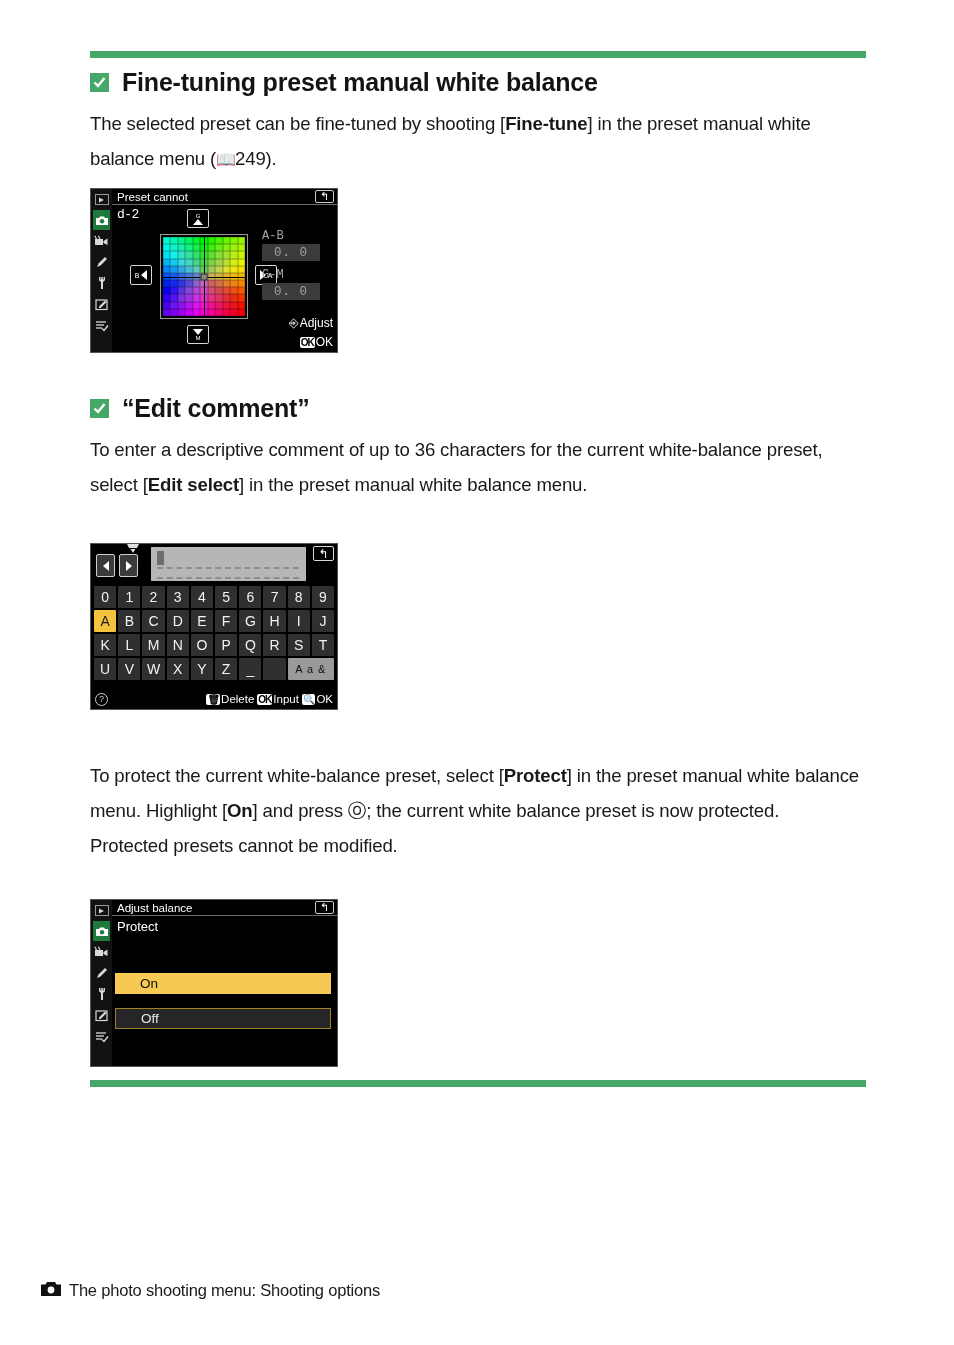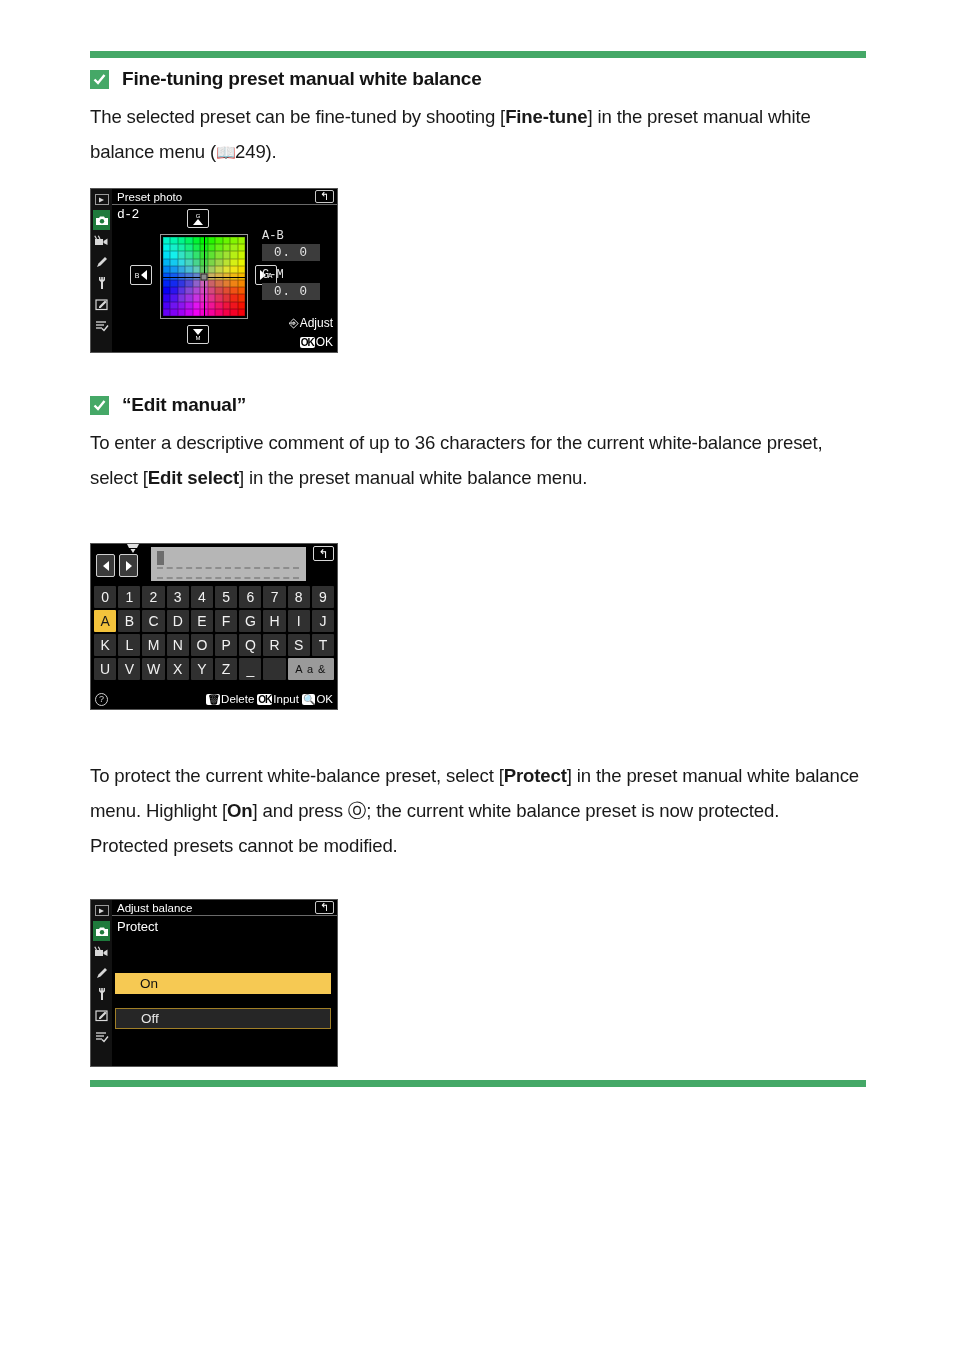--- a/index.html
+++ b/index.html
@@ -18,21 +18,21 @@
     position:absolute; left:90px; width:776px; height:7px;
     background:#45a867;
   }
   #rule-top { top:51px; }
   #rule-bottom { top:1080px; }
 
   .section { position:absolute; left:90px; width:790px; }
 
   .sec-head {
     display:flex; align-items:center; gap:13px;
-    font-size:19px; font-weight:bold; letter-spacing:-0.2px;
+    font-size:25px; font-weight:bold; letter-spacing:-0.2px;
     color:#141414;
   }
   .check-box {
     width:19px; height:19px; background:#45a867; display:inline-block;
     position:relative; flex:0 0 auto;
   }
   .check-box svg { position:absolute; left:2px; top:2px; }
 
   .body-text {
     font-size:18.6px; line-height:35px; color:#191919;
@@ -97,21 +97,21 @@
   #btn-g { left:75px; top:20px; width:22px; height:19px; flex-direction:column; }
   #btn-m { left:75px; top:136px; width:22px; height:19px; flex-direction:column; }
   #btn-b { left:18px; top:76px; width:22px; height:20px; }
   #btn-a { left:143px; top:76px; width:22px; height:20px; }
   .tri { width:0; height:0; }
   .tri-up   { border-left:5px solid transparent; border-right:5px solid transparent; border-bottom:6px solid #fff; }
   .tri-down { border-left:5px solid transparent; border-right:5px solid transparent; border-top:6px solid #fff; }
   .tri-left { border-top:5px solid transparent; border-bottom:5px solid transparent; border-right:6px solid #fff; }
   .tri-right{ border-top:5px solid transparent; border-bottom:5px solid transparent; border-left:6px solid #fff; }
 
-  .vpanel { position:absolute; right:4px; top:40px; width:76px; color:#e5e5e5;
+  .vpanel { position:absolute; right:4px; top:40px; width:76px; color:#a3a3a3;
             font-family:"Liberation Mono", monospace;margin-left:16px; }
   .vlabel { font-size:12px; letter-spacing:0px; margin-left:5px; }
   .vbox { background:#3c3c3c; width:58px; height:17px; margin:1px 0 7px 5px;
           display:flex; align-items:center; justify-content:center;
           font-size:12.5px; letter-spacing:1px; }
   .hint-adjust { position:absolute; right:4px; bottom:22px; color:#fff;
                  font-size:12px; display:flex; align-items:center; gap:1px;
                  font-family:"Liberation Sans", sans-serif;}
   .hint-ok { position:absolute; right:4px; bottom:3px; color:#fff;
              font-size:12px; display:flex; align-items:center; gap:1px;}
@@ -254,21 +254,21 @@
             <line x1="1" y1="3" x2="11" y2="3" stroke="#d8d8d8" stroke-width="1.3"></line>
             <line x1="1" y1="6" x2="9" y2="6" stroke="#d8d8d8" stroke-width="1.3"></line>
             <line x1="1" y1="9" x2="7" y2="9" stroke="#d8d8d8" stroke-width="1.3"></line>
             <polyline points="7,9.5 9,11.5 13,6.5" fill="none" stroke="#d8d8d8" stroke-width="1.4"></polyline>
           </svg>
       </div>
     </div>
 
     <div class="shot-body">
       <div class="titlebar">
-        <span>Preset photo</span>
+        <span>Preset cannot</span>
         <span class="ret-btn">↰</span>
       </div>
 
       <div class="dlabel">d-2</div>
 
       <div class="nav-btn" id="btn-g">
         <span style="font-size:6px;line-height:1;">G</span>
         <span class="tri tri-up"></span>
       </div>
       <div class="nav-btn" id="btn-m">
@@ -431,21 +431,21 @@
     </div>
   </div>
 
   <div class="section" style="top:394px;">
     <div class="sec-head">
       <span class="check-box">
         <svg width="15" height="15" viewBox="0 0 15 15">
             <polyline points="2.5,7.5 6,11 12.5,3" fill="none" stroke="#ffffff" stroke-width="2.4"></polyline>
           </svg>
       </span>
-      <span>“Edit manual”</span>
+      <span>“Edit comment”</span>
     </div>
     <div class="body-text">
       <span>To enter a descriptive comment of up to 36 characters for the current white-balance preset, select [</span><b>Edit select</b><span>] in the preset manual white balance menu.</span>
     </div>
   </div>
 
   <div class="shot" id="shot-keyboard">
     <div class="kb-top">
       <span class="kb-keyicon">
         <svg width="14" height="12" viewBox="0 0 14 12">
@@ -598,14 +598,23 @@
         <span>On</span>
       </div>
       <div class="opt-row opt-off">
         <span>Off</span>
       </div>
     </div>
   </div>
 
   <div class="rule-green" id="rule-bottom"></div>
 
+  <div id="footer-line">
+    <span class="cam-glyph">
+      <svg width="22" height="17" viewBox="0 0 22 17">
+          <path d="M1 4.5h4.5L7 2h8l1.5 2.5H21V16H1z" fill="#111111"></path>
+          <circle cx="11" cy="10" r="3.4" fill="#ffffff"></circle>
+        </svg>
+    </span>
+    <span>The photo shooting menu: Shooting options</span>
+  </div>
 
 </div>
 
 </body></html>

